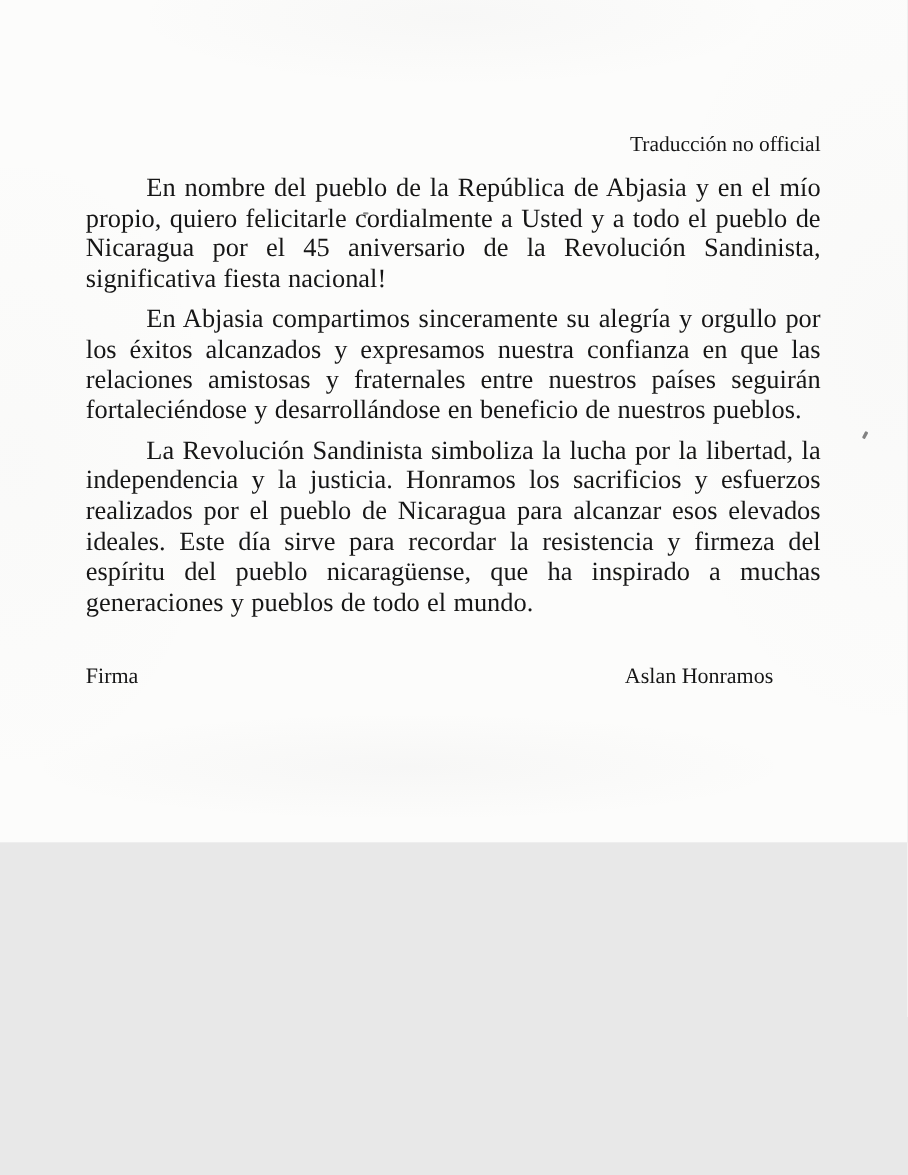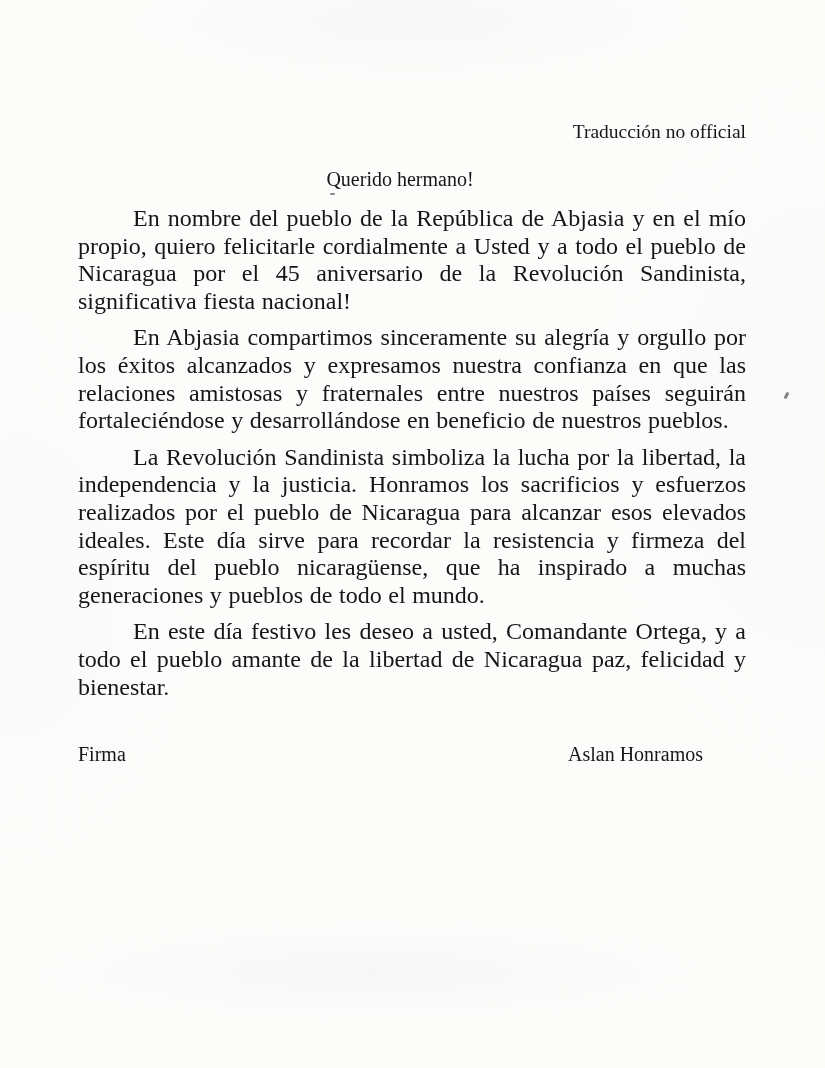--- a/index.html
+++ b/index.html
@@ -3,21 +3,21 @@
 <meta charset="utf-8">
 <style>
   html, body {
     margin: 0;
     padding: 0;
     background: #e8e8e8;
   }
   .page {
     position: relative;
     width: 825px;
-    height: 1068px;
+    height: 766px;
     margin: 0 auto;
     background-color: #fcfcfb;
     background-image:
       radial-gradient(ellipse 420px 90px at 50% 2%, rgba(120,120,125,0.035), transparent 70%),
       radial-gradient(ellipse 500px 70px at 45% 91%, rgba(120,120,125,0.04), transparent 70%),
       radial-gradient(ellipse 300px 500px at 98% 40%, rgba(130,130,135,0.025), transparent 75%),
       radial-gradient(ellipse 260px 400px at 2% 55%, rgba(130,130,135,0.02), transparent 75%);
     font-family: "Liberation Serif", "DejaVu Serif", serif;
     color: #161616;
     overflow: hidden;
@@ -93,27 +93,25 @@
 </style>
 </head>
 <body>
 
 <div class="page">
 
   <div class="content">
 
     <div class="header-note">Traducción no official</div>
 
-    <div class="salutation">Querido hermano!</div>
 
     <div class="body-block">
       <p>En nombre del pueblo de la República de Abjasia y en el mío propio, quiero felicitarle cordialmente a Usted y a todo el pueblo de Nicaragua por el 45 aniversario de la Revolución Sandinista, significativa fiesta nacional!</p>
       <p>En Abjasia compartimos sinceramente su alegría y orgullo por los éxitos alcanzados y expresamos nuestra confianza en que las relaciones amistosas y fraternales entre nuestros países seguirán fortaleciéndose y desarrollándose en beneficio de nuestros pueblos.</p>
       <p>La Revolución Sandinista simboliza la lucha por la libertad, la independencia y la justicia. Honramos los sacrificios y esfuerzos realizados por el pueblo de Nicaragua para alcanzar esos elevados ideales. Este día sirve para recordar la resistencia y firmeza del espíritu del pueblo nicaragüense, que ha inspirado a muchas generaciones y pueblos de todo el mundo.</p>
-      <p>En este día festivo les deseo a usted, Comandante Ortega, y a todo el pueblo amante de la libertad de Nicaragua paz, felicidad y bienestar.</p>
     </div>
 
     <div class="signature-row">
       <span>Firma</span>
       <span>Aslan Honramos</span>
     </div>
 
   </div>
 
 

